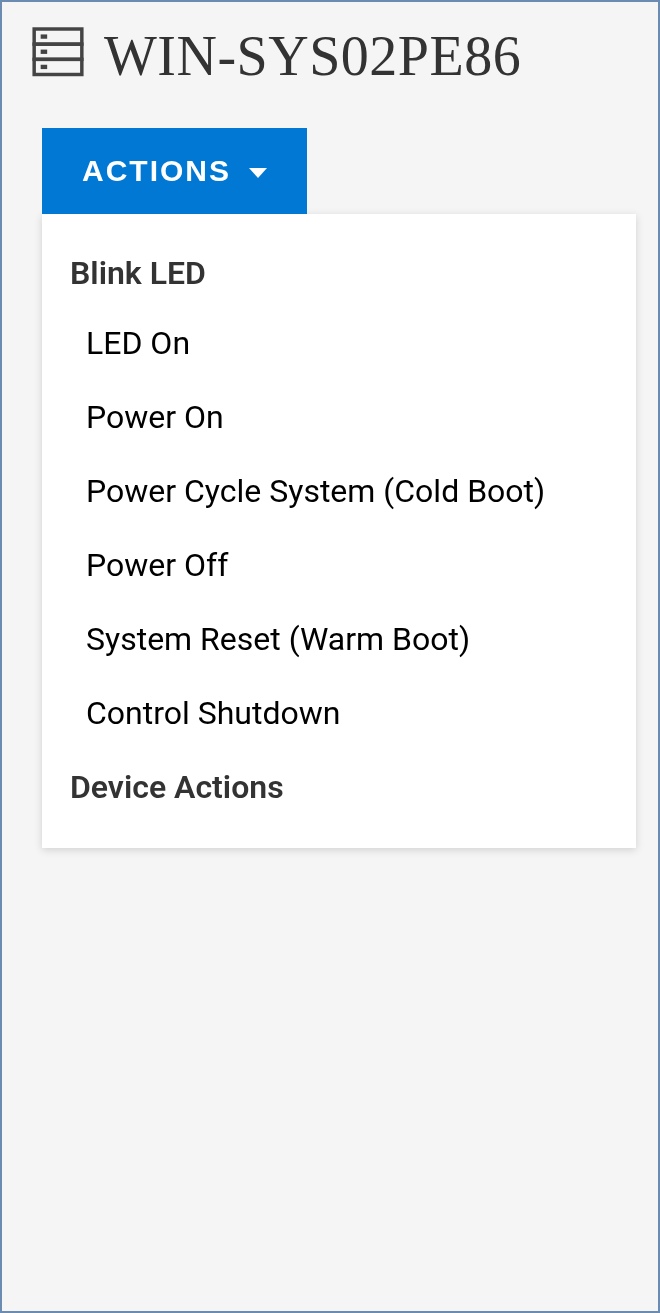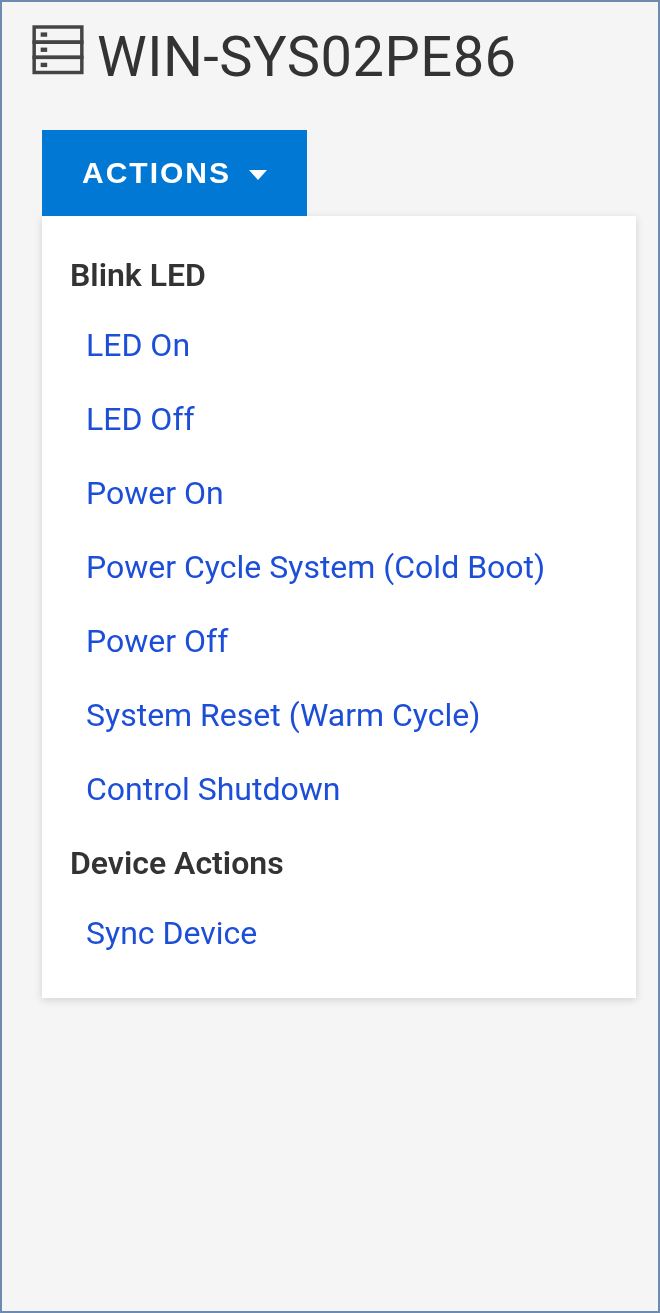--- a/index.html
+++ b/index.html
@@ -10,23 +10,24 @@
     body {
       font-family: -apple-system, BlinkMacSystemFont, "Segoe UI", Roboto, Arial, sans-serif;
       background: #f5f5f5;
       width: 660px;
       height: 1313px;
       overflow: hidden;
       border: 2px solid #6b8bb0;
     }
     .header {
       display: flex;
-      align-items: flex-start;
+      align-items: flex-end;
       padding: 22px 30px 20px 30px;
-      gap: 13px;
+      gap: 20px;
+      font-family: Liberation Serif, serif;
     }
     .server-icon {
       width: 52px;
       height: 58px;
       flex-shrink: 0;
     }
     .page-title {
       font-size: 56px;
       font-weight: 400;
       color: #333;
@@ -66,21 +67,21 @@
     }
     .dropdown-section-header {
       font-size: 32px;
       font-weight: 600;
       color: #333;
       padding: 18px 28px 14px 28px;
     }
     .dropdown-item {
       font-size: 32px;
       font-weight: 400;
-      color: #1d4ed8;
+      color: #000000;
       padding: 18px 28px 18px 44px;
       cursor: pointer;
     }
   </style>
 </head>
 <body>
 
 <div class="header">
   <span>
     <svg class="server-icon" viewBox="0 0 24 26" fill="none" stroke="#444" stroke-width="1.6">
@@ -97,24 +98,22 @@
 
 <div class="actions-container">
   <button class="actions-button">
     <span>ACTIONS</span>
     <span class="caret-down"></span>
   </button>
 
   <div class="dropdown">
     <div class="dropdown-section-header">Blink LED</div>
     <div class="dropdown-item">LED On</div>
-    <div class="dropdown-item">LED Off</div>
 
     <div class="dropdown-item">Power On</div>
     <div class="dropdown-item">Power Cycle System (Cold Boot)</div>
     <div class="dropdown-item">Power Off</div>
-    <div class="dropdown-item">System Reset (Warm Cycle)</div>
+    <div class="dropdown-item">System Reset (Warm Boot)</div>
     <div class="dropdown-item">Control Shutdown</div>
 
     <div class="dropdown-section-header">Device Actions</div>
-    <div class="dropdown-item">Sync Device</div>
   </div>
 </div>
 
 </body></html>

